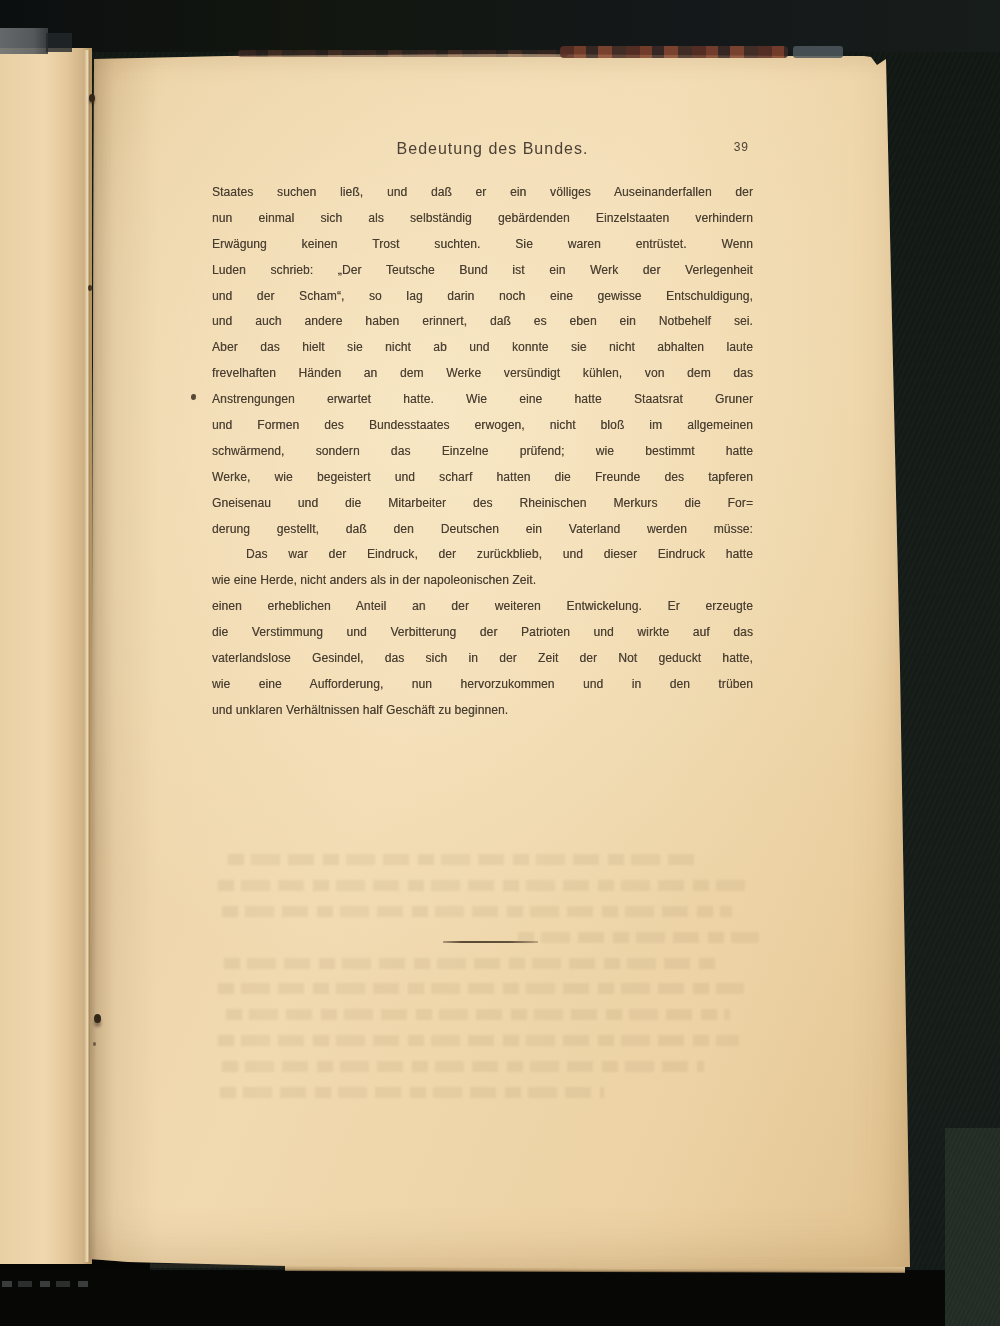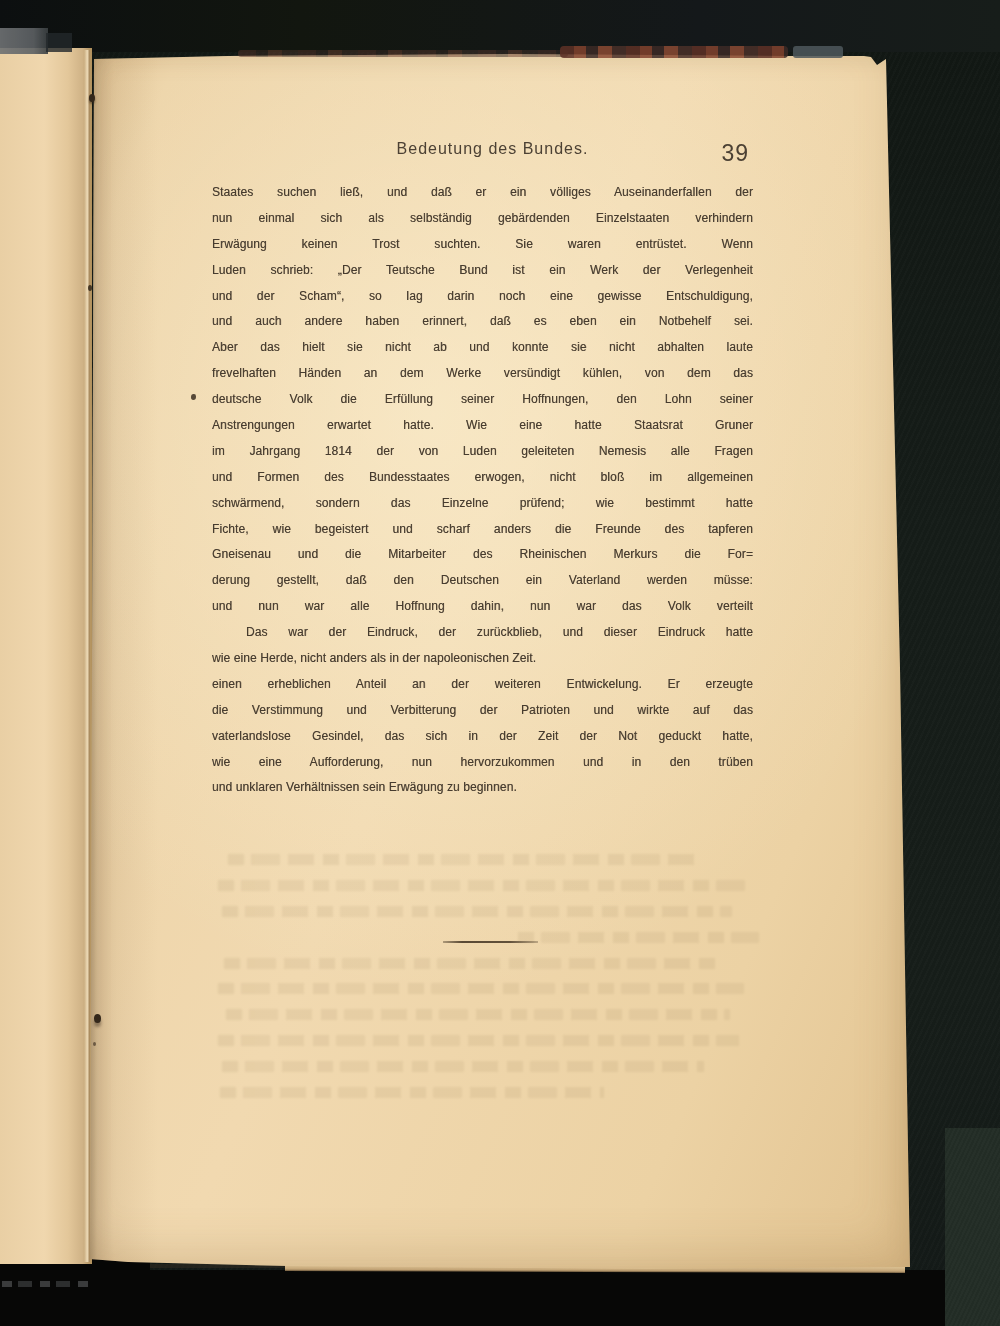--- a/index.html
+++ b/index.html
@@ -32,21 +32,21 @@
       linear-gradient(113deg,#e2c596 0%,#ecd2a6 7%,#f1d9b0 45%,#ecd2a4 78%,#e3c593 97%);
     box-shadow:inset -14px -20px 44px rgba(140,100,50,.20), inset 0 10px 26px rgba(120,85,45,.14);
     clip-path:polygon(6px 11px,140px 8px,420px 6px,700px 8px,776px 8px,783px 9px,789px 17px,798px 11px,812px 620px,822px 1219px,560px 1221px,200px 1218px,40px 1214px,2px 1211px);
   }
   .page .gutter-shade{position:absolute;left:0;top:0;width:70px;height:100%;
     background:linear-gradient(90deg,rgba(70,48,22,.38) 0,rgba(100,70,38,.20) 9px,rgba(130,95,55,.10) 26px,rgba(130,95,55,0) 100%);}
   
   .running-head{position:absolute;left:134px;top:92px;width:541px;height:24px;color:#4c4134;}
   .running-head .title{position:absolute;left:0;width:100%;text-align:center;
     font-size:16px;letter-spacing:1px;}
-  .running-head .folio{position:absolute;right:14px;top:0;font-size:23px;letter-spacing:1px;}
+  .running-head .folio{position:absolute;right:14px;top:0;font-size:12px;letter-spacing:1px;}
   
   #body-text{position:absolute;left:124px;top:131px;width:541px;color:#473c2f;
     font-size:12px;line-height:27px;letter-spacing:.1px;
     text-shadow:.3px 0 0 rgba(71,60,47,.55);}
   .tline{text-align:justify;height:25.9px;overflow:visible;}
   .tline.just::after{content:"";display:inline-block;width:100%;height:0;}
   .tline.indent{text-indent:34px;}
   
   .divider{position:absolute;left:355px;top:893px;width:95px;height:2px;
     background:linear-gradient(90deg,rgba(92,76,54,.45),rgba(82,66,46,.95) 20%,rgba(82,66,46,.9) 70%,rgba(92,76,54,.35));}
@@ -105,36 +105,33 @@
 
     <div id="body-text">
         <div class="tline just">Staates suchen ließ, und daß er ein völliges Auseinanderfallen der</div>
         <div class="tline just">nun einmal sich als selbständig gebärdenden Einzelstaaten verhindern</div>
         <div class="tline just">Erwägung keinen Trost suchten.  Sie waren entrüstet.  Wenn</div>
         <div class="tline just">Luden schrieb: „Der Teutsche Bund ist ein Werk der Verlegenheit</div>
         <div class="tline just">und der Scham“, so lag darin noch eine gewisse Entschuldigung,</div>
         <div class="tline just">und auch andere haben erinnert, daß es eben ein Notbehelf sei.</div>
         <div class="tline just">Aber das hielt sie nicht ab und konnte sie nicht abhalten laute</div>
         <div class="tline just">frevelhaften Händen an dem Werke versündigt kühlen, von dem das</div>
-        <div class="tline just">deutsche Volk die Erfüllung seiner Hoffnungen, den Lohn seiner</div>
         <div class="tline just">Anstrengungen erwartet hatte.  Wie eine hatte Staatsrat Gruner</div>
-        <div class="tline just">im Jahrgang 1814 der von Luden geleiteten Nemesis alle Fragen</div>
         <div class="tline just">und Formen des Bundesstaates erwogen, nicht bloß im allgemeinen</div>
         <div class="tline just">schwärmend, sondern das Einzelne prüfend; wie bestimmt hatte</div>
-        <div class="tline just">Fichte, wie begeistert und scharf anders die Freunde des tapferen</div>
+        <div class="tline just">Werke, wie begeistert und scharf hatten die Freunde des tapferen</div>
         <div class="tline just">Gneisenau und die Mitarbeiter des Rheinischen Merkurs die For=</div>
         <div class="tline just">derung gestellt, daß den Deutschen ein Vaterland werden müsse:</div>
-        <div class="tline just">und nun war alle Hoffnung dahin, nun war das Volk verteilt</div>
         <div class="tline just indent">Das war der Eindruck, der zurückblieb, und dieser Eindruck hatte</div>
         <div class="tline">wie eine Herde, nicht anders als in der napoleonischen Zeit.</div>
         <div class="tline just">einen erheblichen Anteil an der weiteren Entwickelung.  Er erzeugte</div>
         <div class="tline just">die Verstimmung und Verbitterung der Patrioten und wirkte auf das</div>
         <div class="tline just">vaterlandslose Gesindel, das sich in der Zeit der Not geduckt hatte,</div>
         <div class="tline just">wie eine Aufforderung, nun hervorzukommen und in den trüben</div>
-        <div class="tline">und unklaren Verhältnissen sein Erwägung zu beginnen.</div>
+        <div class="tline">und unklaren Verhältnissen half Geschäft zu beginnen.</div>
       </div>
 
     <div class="divider"></div>
 
     <div id="ghost">
         <div class="gline" style="width: 86%; margin-left: 10px;"></div>
         <div class="gline" style="width: 97%; margin-left: 0px;"></div>
         <div class="gline" style="width: 93%; margin-left: 4px;"></div>
         <div class="gline" style="width: 44%; margin-left: 300px;"></div>
         <div class="gline" style="width: 90%; margin-left: 6px;"></div>

